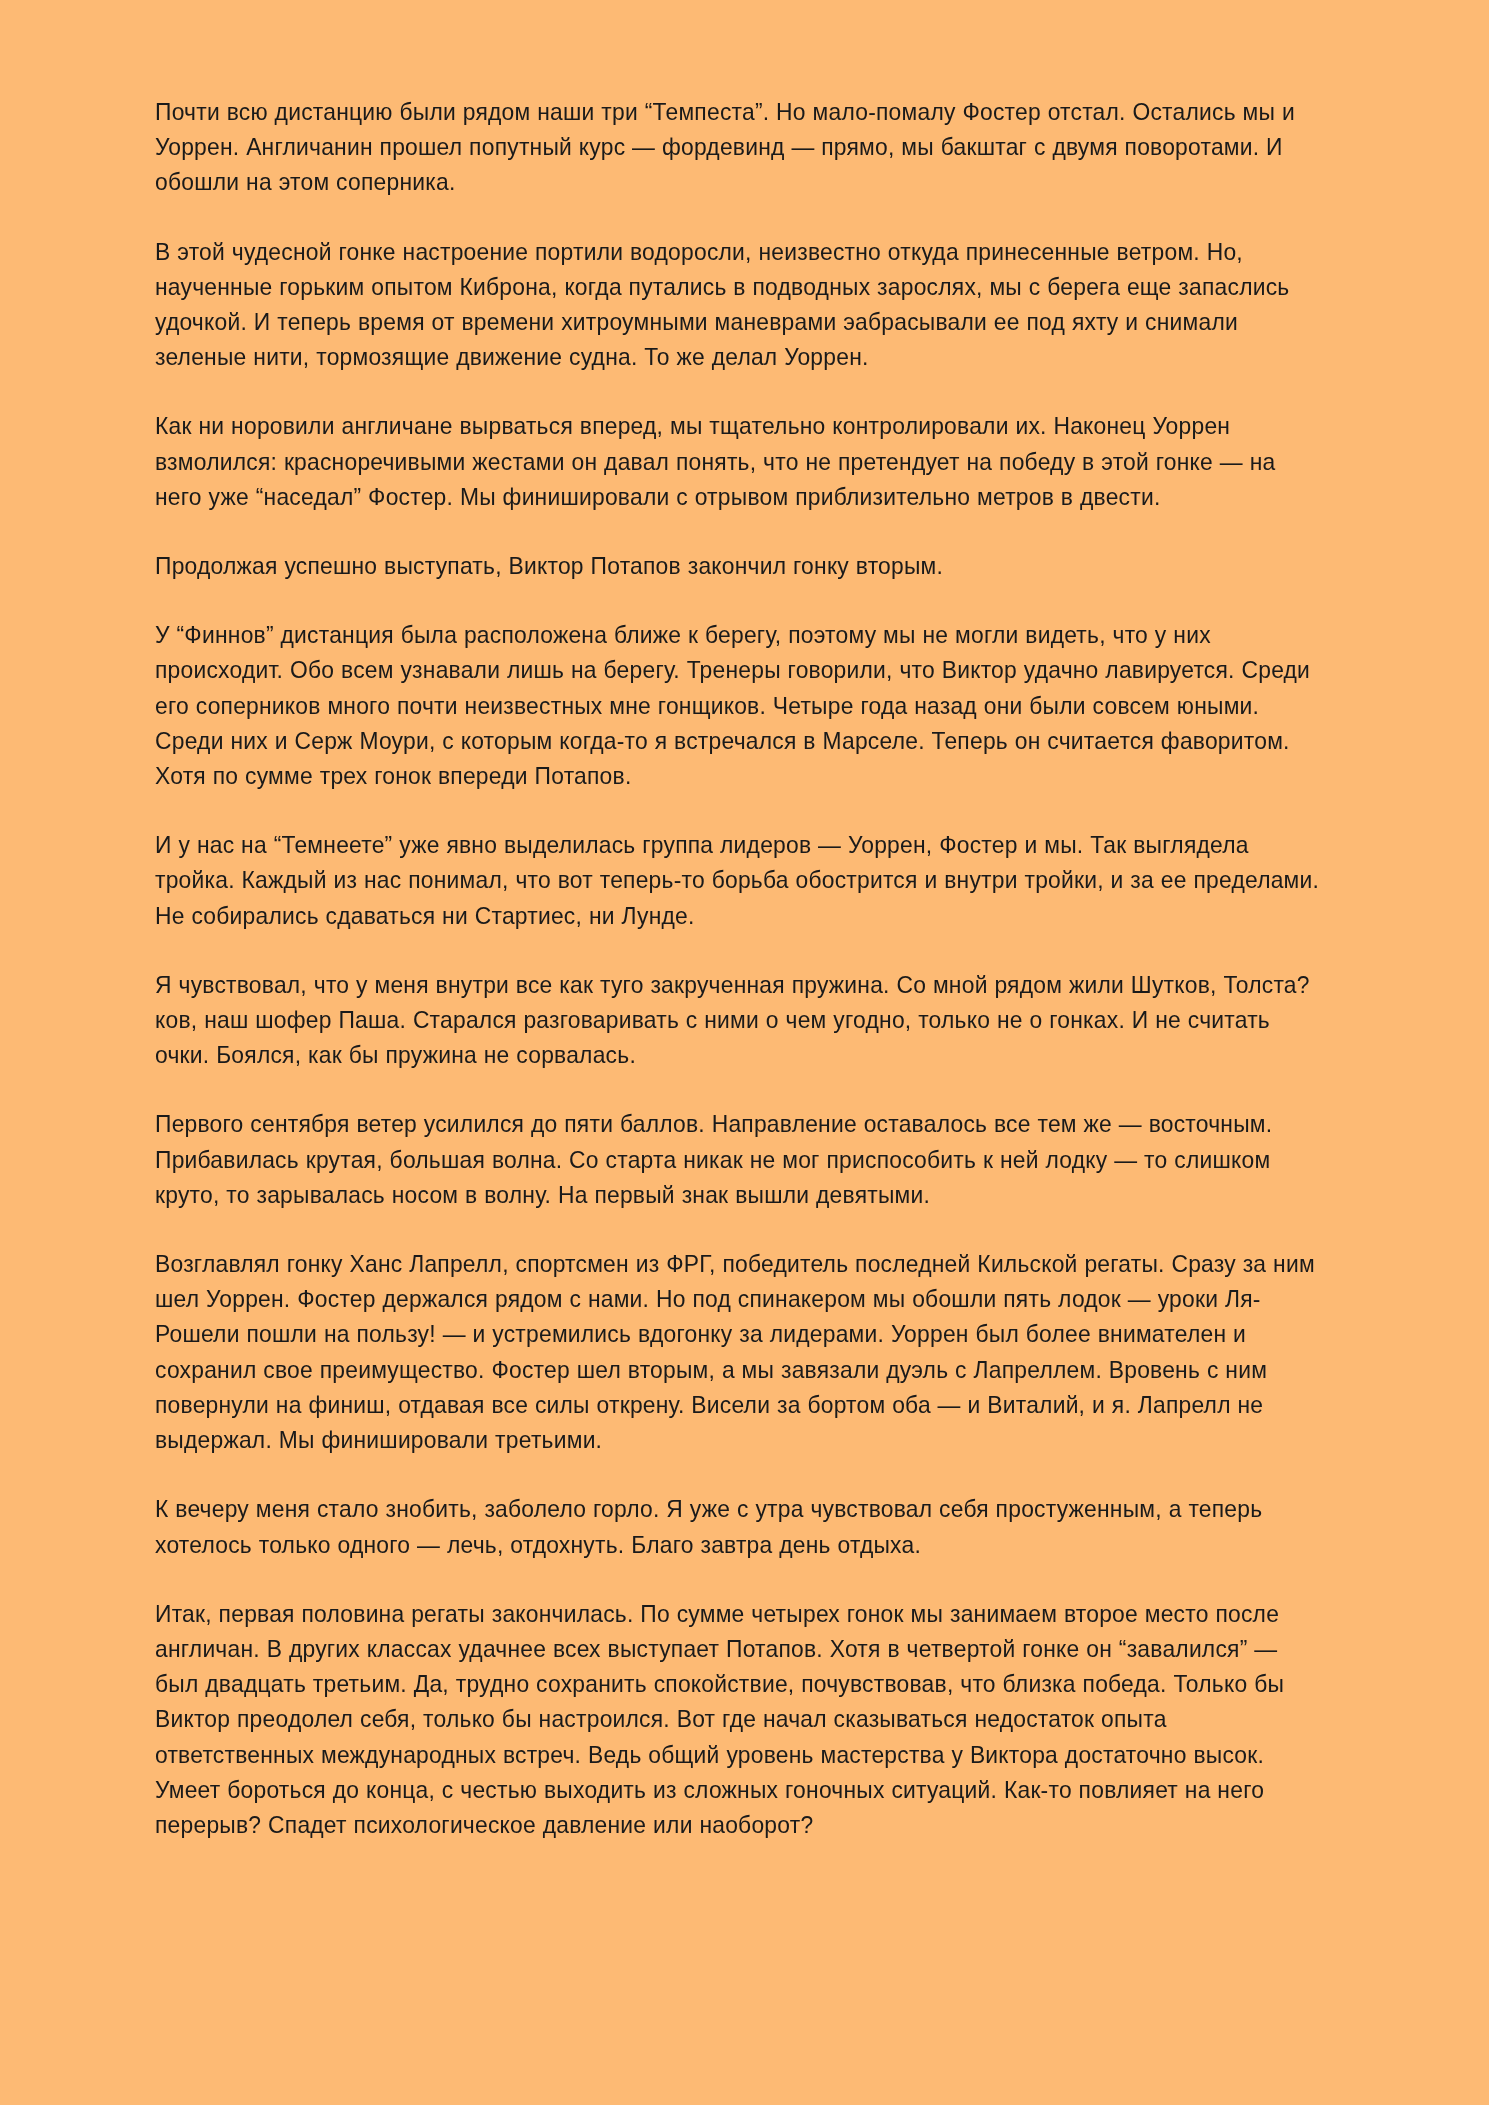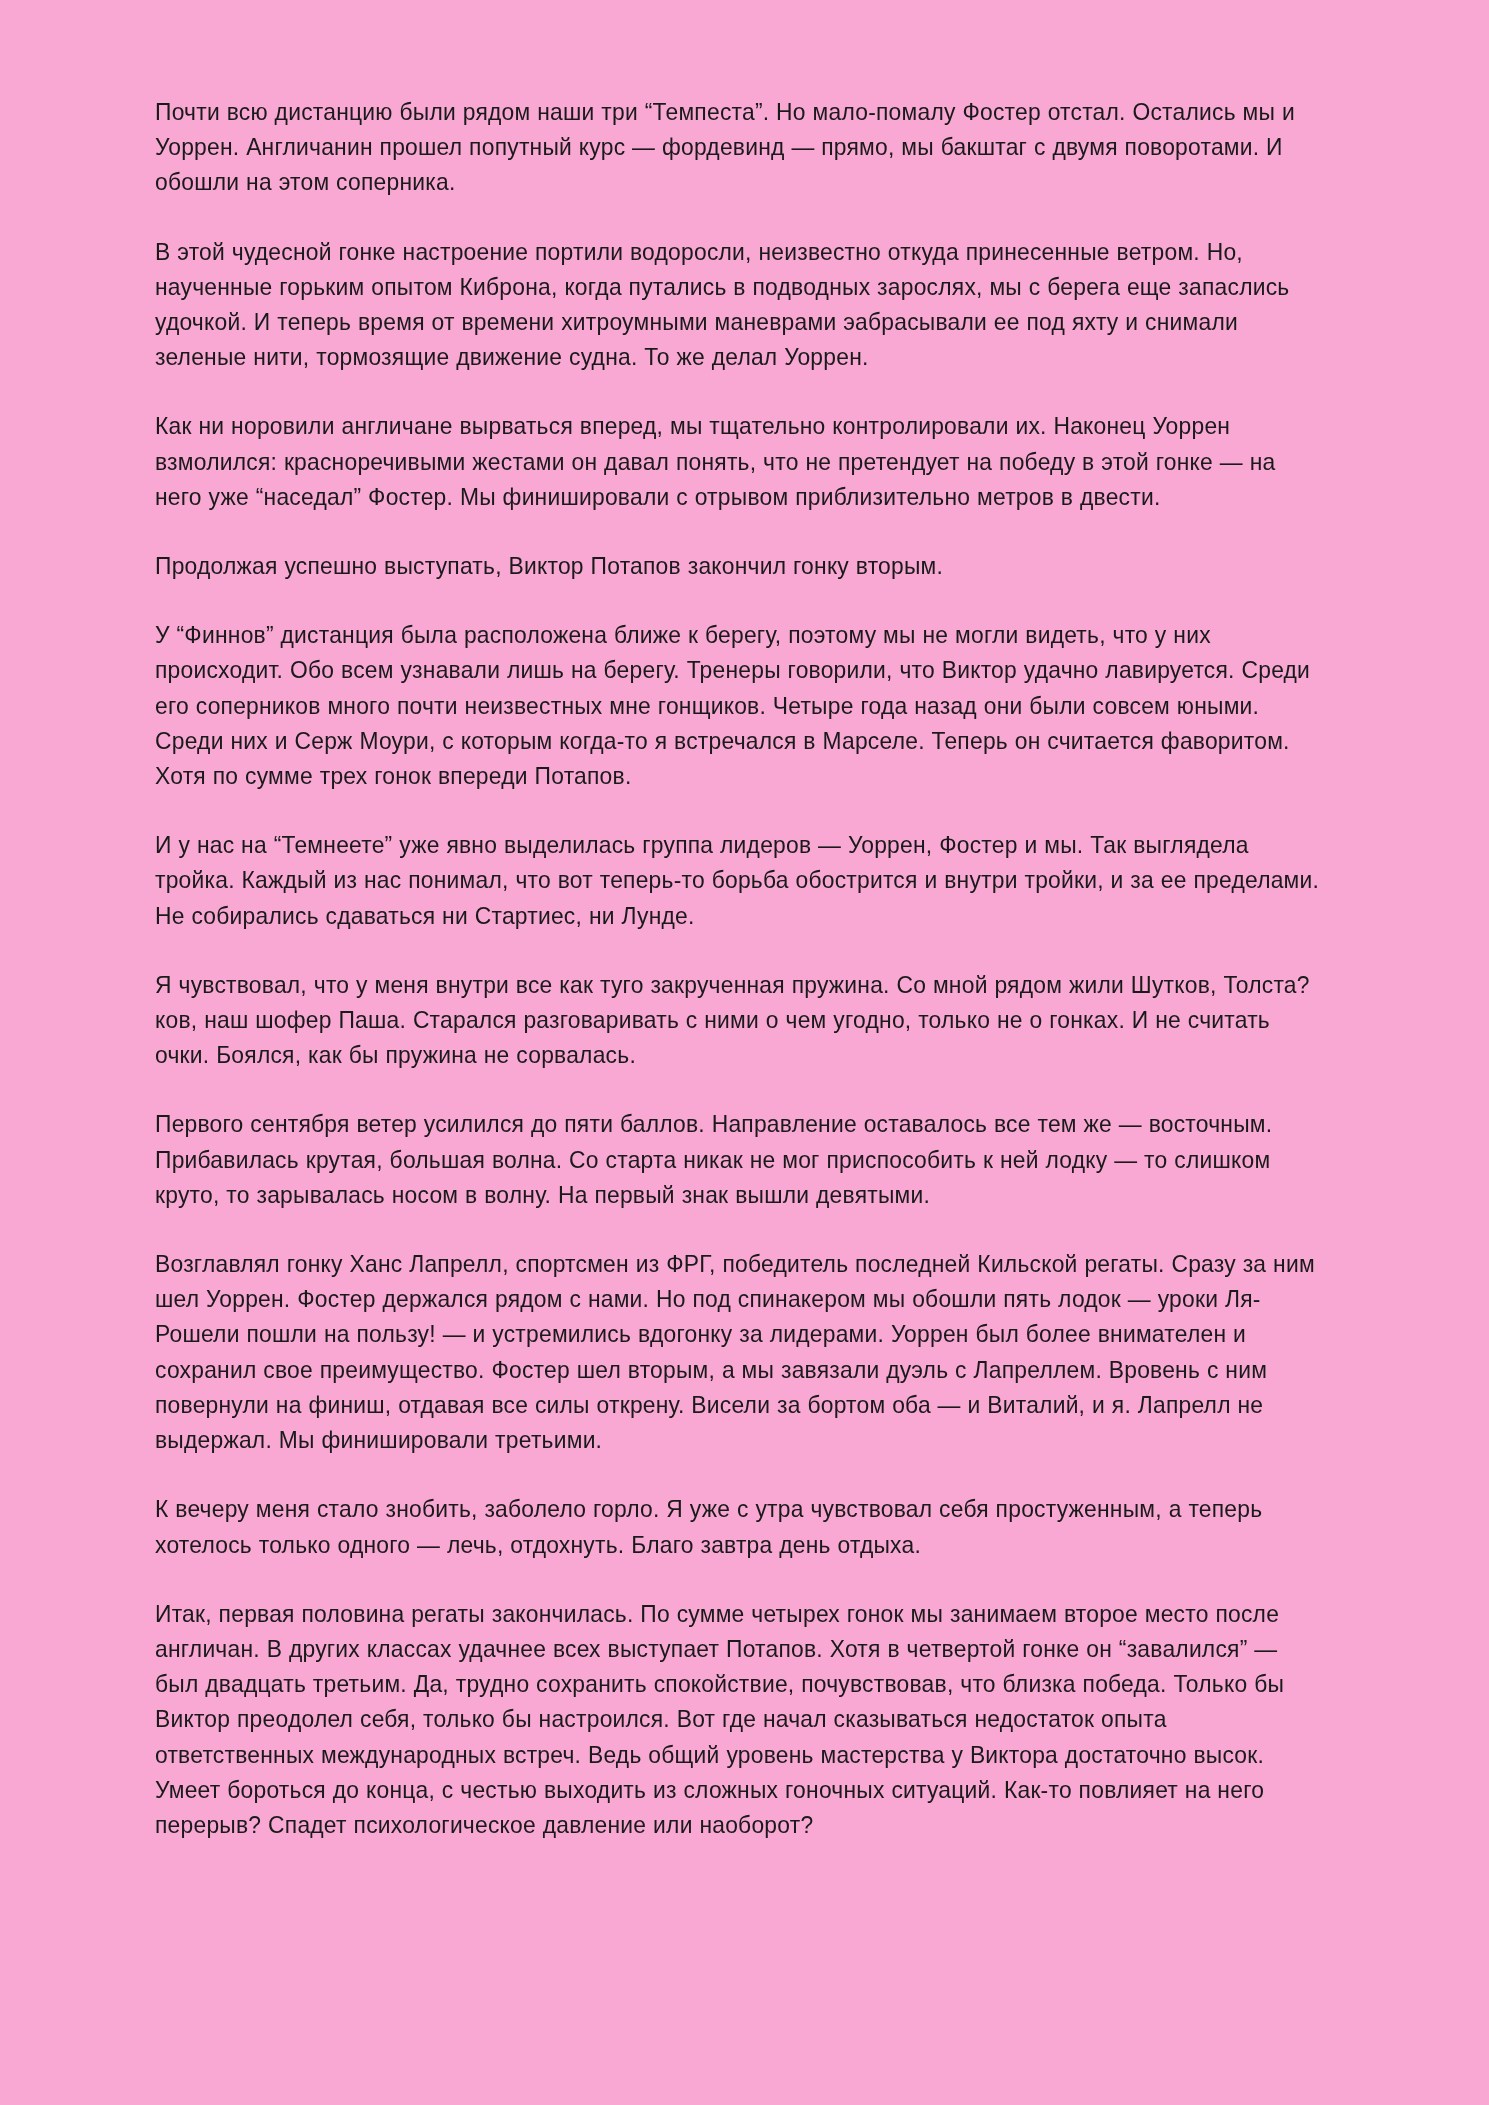--- a/index.html
+++ b/index.html
@@ -16,21 +16,21 @@
     font-family: "Liberation Sans", "DejaVu Sans", sans-serif;
     color: #1a1a1a;
     -webkit-font-smoothing: antialiased;
   }
   .page {
     position: absolute;
     left: 0;
     top: 0;
     width: 1489px;
     height: 2105px;
-    background: #f9a8d4;
+    background: #fdba74;
   }
   .text-column {
     position: absolute;
     left: 155px;
     top: 95px;
     width: 1185px;
   }
   .para {
     margin: 0 0 34px 0;
     font-size: 23.2px;

